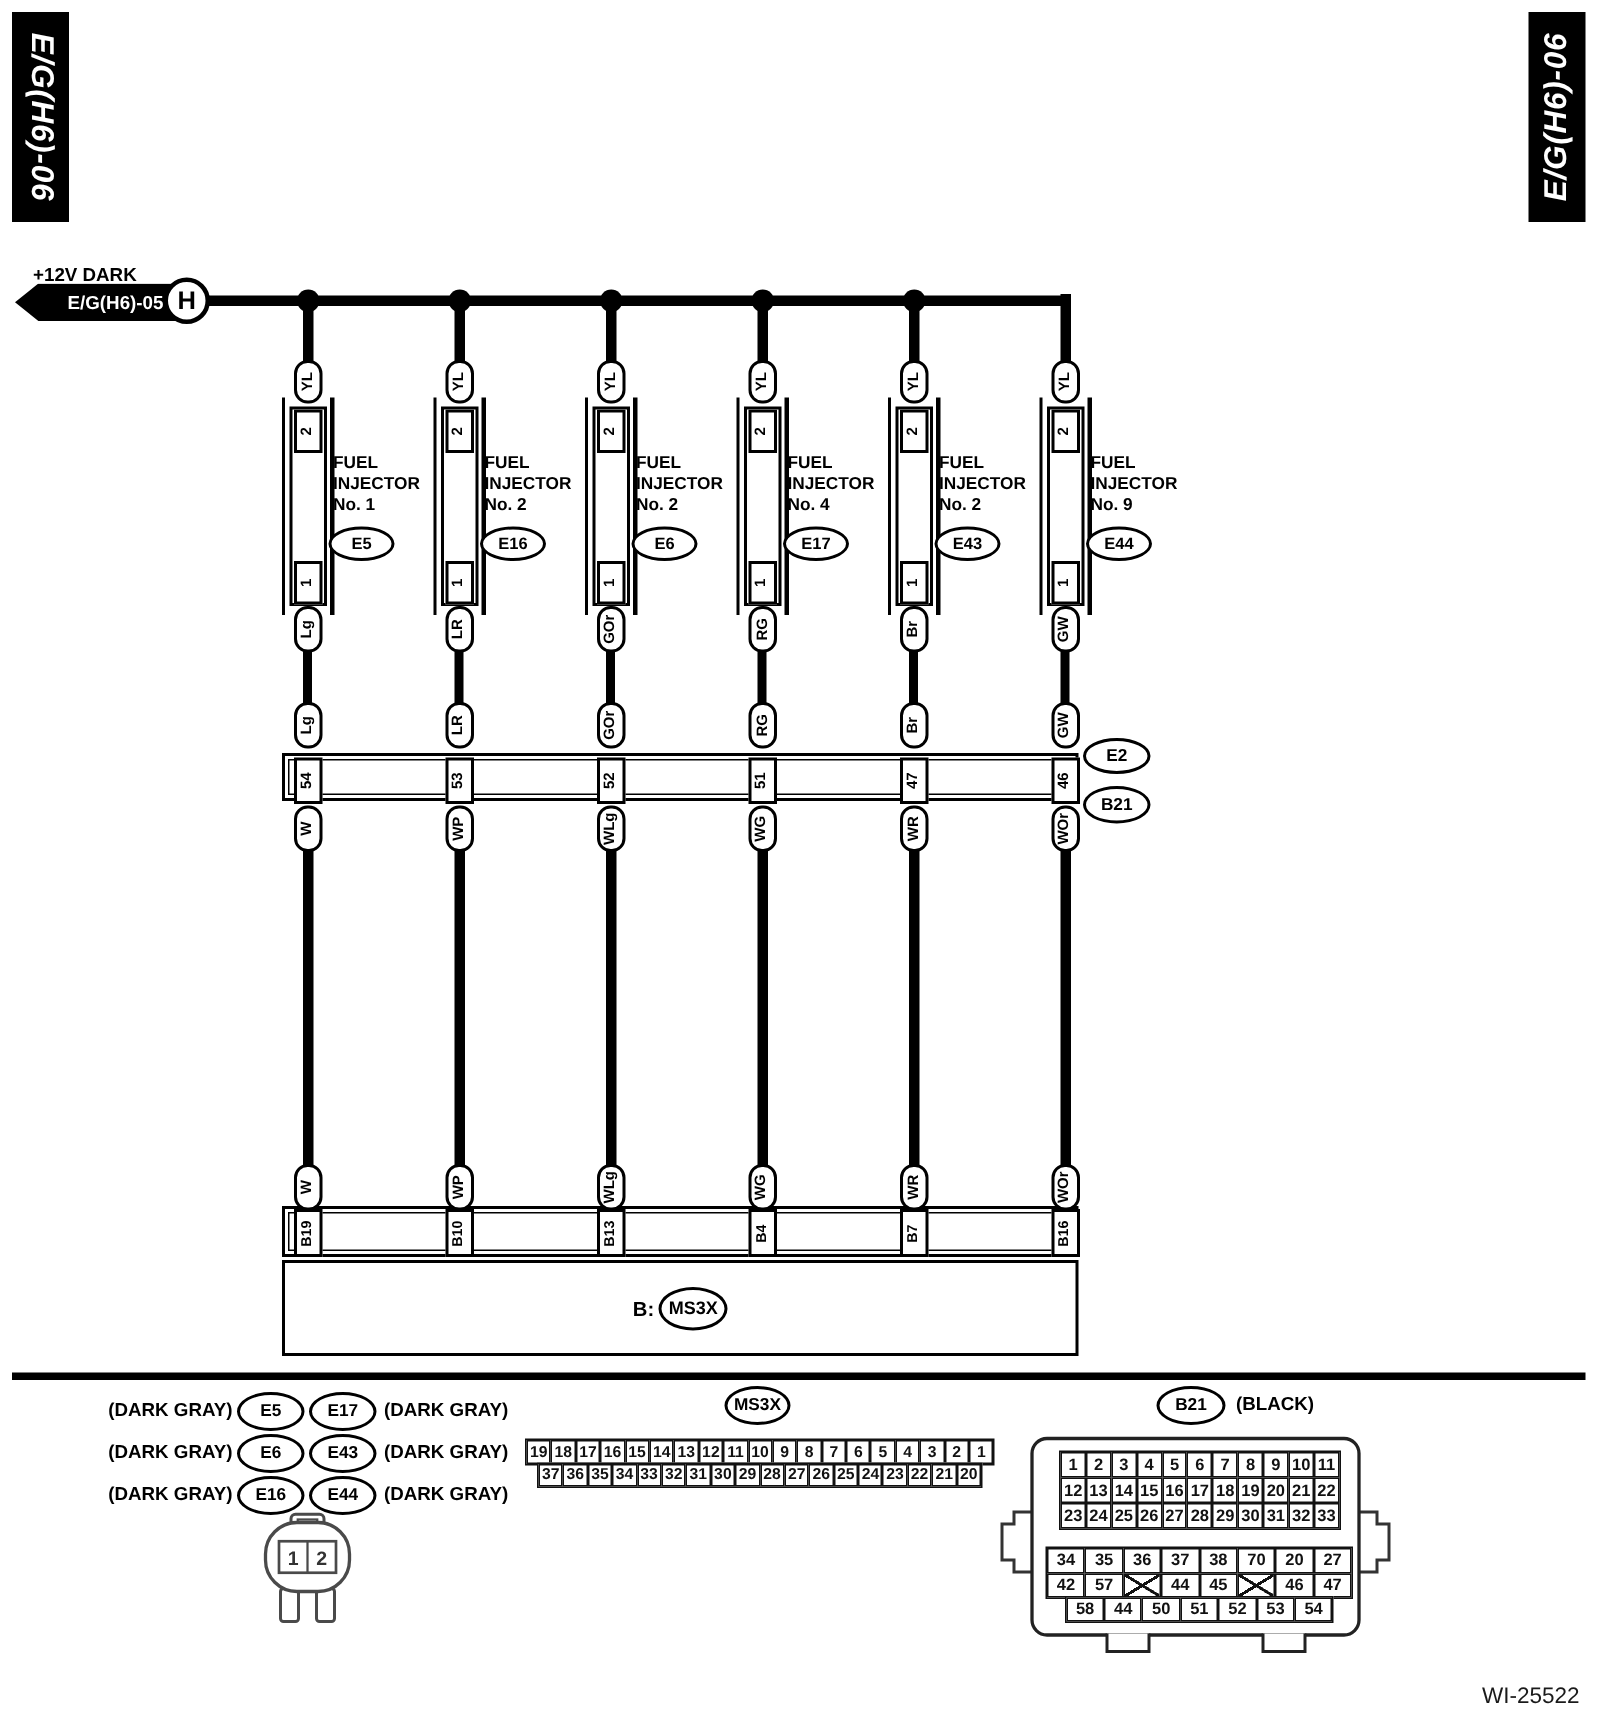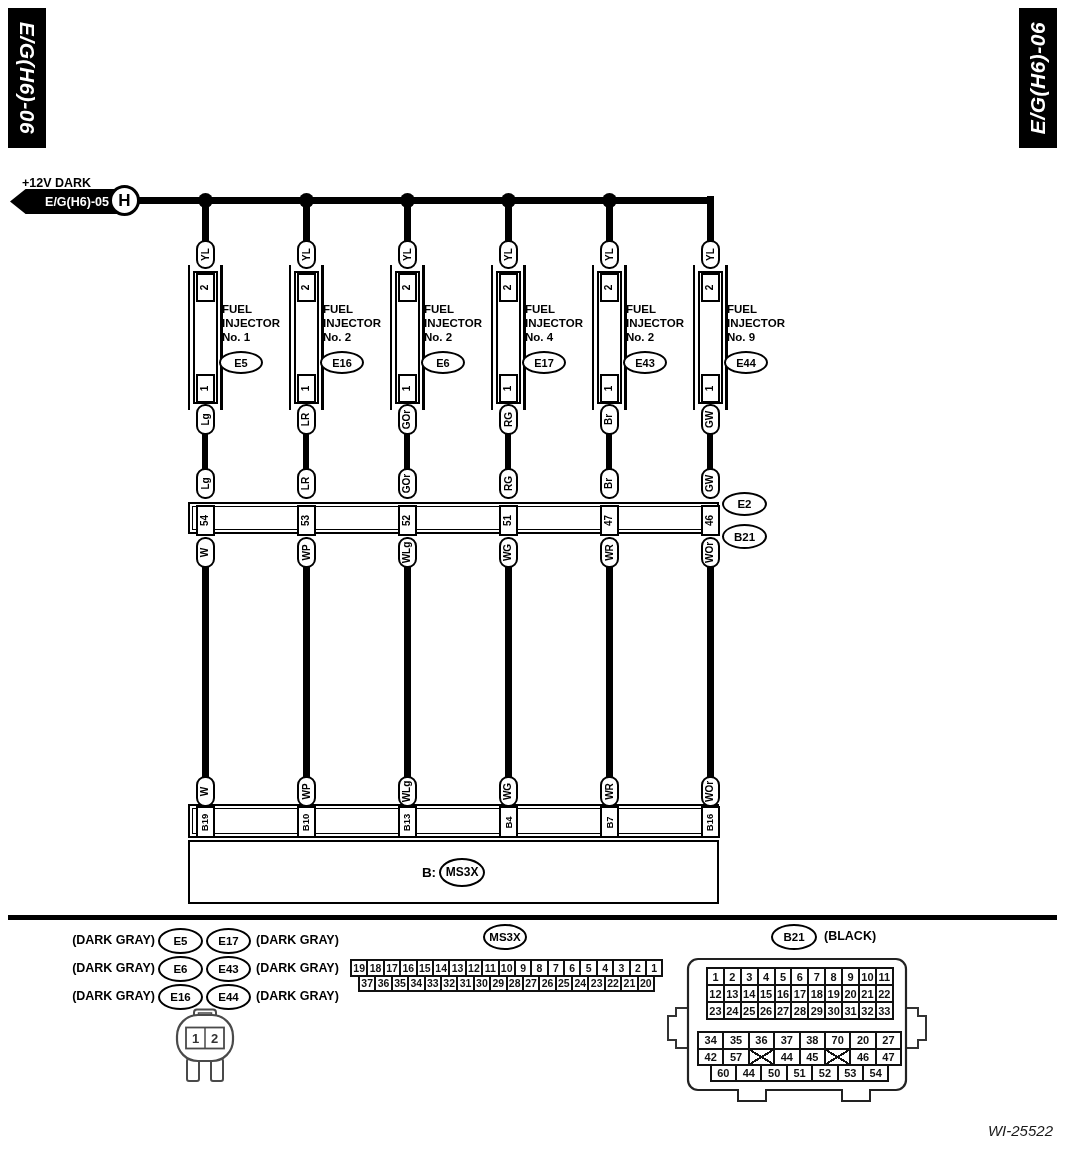--- a/index.html
+++ b/index.html
@@ -471,24 +471,24 @@
       <div class="mcell wcell">42</div>
       <div class="mcell wcell">57</div>
       <div class="mcell wcell xcell"></div>
       <div class="mcell wcell">44</div>
       <div class="mcell wcell">45</div>
       <div class="mcell wcell xcell"></div>
       <div class="mcell wcell">46</div>
       <div class="mcell wcell">47</div>
   </div>
   <div class="mgrid" style="left:709.7px;top:1063.5px;grid-template-columns:repeat(7,25.4px);">
-    <div class="mcell wcell">60</div>
+    <div class="mcell wcell">58</div>
       <div class="mcell wcell">44</div>
       <div class="mcell wcell">50</div>
       <div class="mcell wcell">51</div>
       <div class="mcell wcell">52</div>
       <div class="mcell wcell">53</div>
       <div class="mcell wcell">54</div>
   </div>
 
-  <div class="footer" style="left:938px;top:1122px;width:115px;text-align:right;font-style:italic;">WI-25522</div>
+  <div class="footer" style="left:938px;top:1122px;width:115px;text-align:right;">WI-25522</div>
 
 </div>
 
 </body></html>

